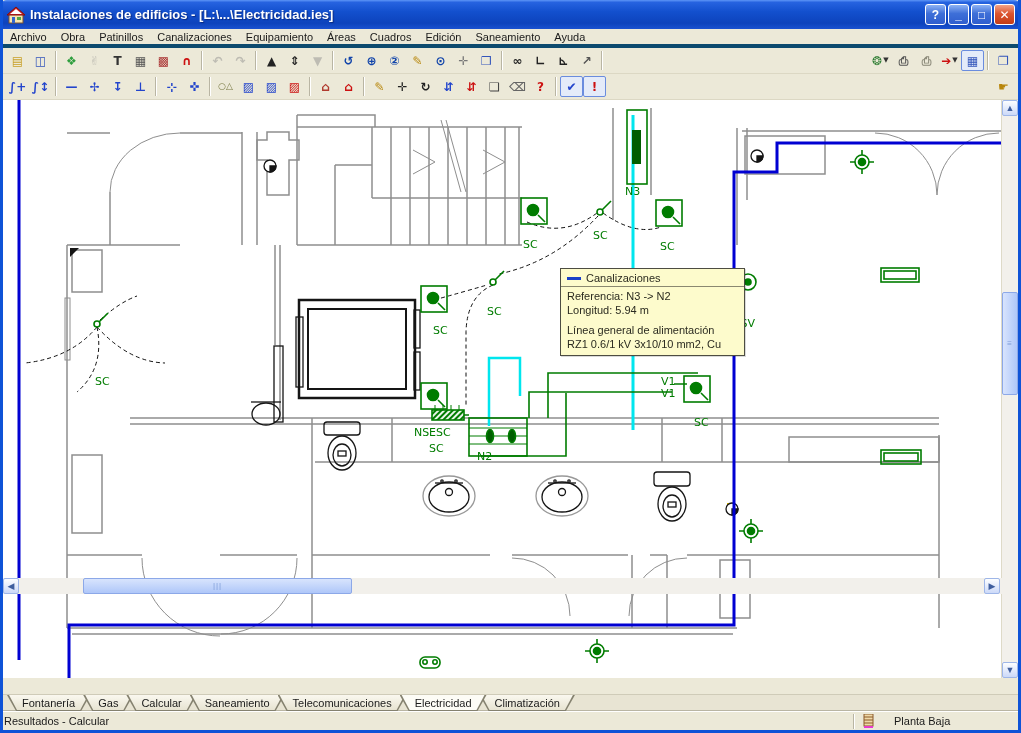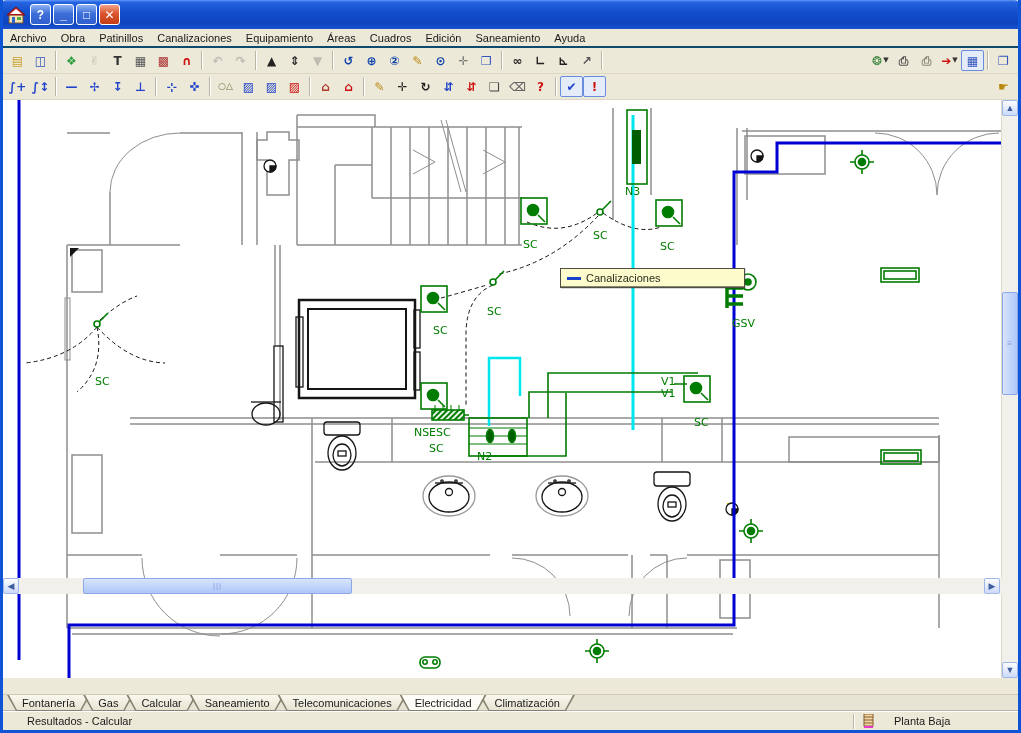--- a/index.html
+++ b/index.html
@@ -11,21 +11,21 @@
     border-radius:7px 7px 0 0;display:flex;align-items:center;padding:0 4px;box-sizing:border-box;}
   .titlebar .appicon{width:20px;height:18px;margin:0 4px 0 2px;flex:0 0 auto;}
   .titlebar .title{color:#fff;font-weight:bold;font-size:13px;text-shadow:1px 1px 1px #0A2A80;white-space:nowrap;flex:1;}
   .winbtns{display:flex;gap:2px;margin-right:2px;}
   .winbtn{width:21px;height:21px;border-radius:3px;border:1px solid #fff;
     background:linear-gradient(180deg,#8DB2F4,#3E6FD8 45%,#2F5ECE);color:#fff;font-size:12px;font-weight:bold;
     display:flex;align-items:center;justify-content:center;box-sizing:border-box;line-height:1;}
   .winbtn.close{background:linear-gradient(180deg,#F2A287,#DC5530 45%,#C33C16);}
   
   .menubar{position:absolute;left:0;top:29px;width:1015px;height:19px;background:#ECE9D8;display:flex;align-items:center;
-    border-bottom:2px solid #0c4a6e;box-sizing:border-box;}
+    border-bottom:4px solid #0c4a6e;box-sizing:border-box;}
   .menu-item{font-size:11px;color:#1A1A1A;padding:2px 7px;white-space:nowrap;}
   
   .toolbar{position:absolute;left:0;width:1015px;height:26px;background:#ECE9D8;display:flex;align-items:center;
     border-bottom:1px solid #DCD8C4;box-sizing:border-box;padding:0 3px;}
   .tb1{top:48px;} .tb2{top:74px;}
   .tsep{width:1px;height:19px;background:#B9B5A3;border-right:1px solid #fff;margin:0 3px;flex:0 0 auto;}
   .tbtn{width:23px;height:21px;display:flex;align-items:center;justify-content:center;font-size:12px;font-weight:bold;
     border:1px solid transparent;border-radius:2px;box-sizing:border-box;flex:0 0 auto;font-family:"DejaVu Sans",sans-serif;line-height:1;}
   .tbtn.pressed{border:1px solid #6A8CDE;background:#E4EBF9;}
   .tbtn.disabled{opacity:.45;filter:grayscale(1);}
@@ -60,37 +60,38 @@
   .tab::before{content:"";position:absolute;inset:0;background:#84816F;
     clip-path:polygon(0 0,100% 0,calc(100% - 9px) 100%,9px 100%);}
   .tab::after{content:"";position:absolute;inset:0;background:linear-gradient(#FAF8EF,#E6E2D0);
     clip-path:polygon(2px 0,calc(100% - 2px) 0,calc(100% - 10px) calc(100% - 1px),10px calc(100% - 1px));}
   .tab span{position:relative;z-index:2;}
   .tab.active{z-index:3;font-weight:normal;}
   .tab.active::after{background:#FDFCF6;}
   
   .statusbar{position:absolute;left:0;top:711px;width:1015px;height:19px;background:#ECE9D8;border-top:1px solid #fff;
     box-shadow:0 -1px 0 #B9B5A3;display:flex;align-items:center;font-size:11px;color:#1A1A1A;box-sizing:border-box;}
-  .status-left{flex:1;padding-left:24px;white-space:nowrap;}
+  .status-left{flex:1;padding-left:1px;white-space:nowrap;}
   .status-div{width:1px;height:15px;background:#B9B5A3;border-right:1px solid #fff;margin:0 2px;}
   .status-right{width:155px;display:flex;align-items:center;gap:20px;padding-left:6px;white-space:nowrap;}
 </style>
 </head>
 <body>
 
 <div class="window">
 
   <div class="titlebar">
     <svg class="appicon" viewBox="0 0 20 18">
       <rect x="3" y="8" width="14" height="9" fill="#F5E6B0" stroke="#7A5230" stroke-width="1"></rect>
       <polygon points="1,9 10,1 19,9" fill="#CC2222" stroke="#801010" stroke-width="1"></polygon>
       <polygon points="4,8 10,3 16,8" fill="#fff"></polygon>
       <rect x="6" y="11" width="3" height="6" fill="#3366CC"></rect>
       <rect x="11" y="11" width="4" height="3" fill="#55AA44"></rect>
     </svg>
+    <div class="title">Instalaciones de edificios - [L:\...\Electricidad.ies]</div>
     <div class="winbtns" id="winbtns">
         <div class="winbtn">
           <span>?</span>
         </div>
         <div class="winbtn">
           <span>_</span>
         </div>
         <div class="winbtn">
           <span>□</span>
         </div>
@@ -493,20 +494,27 @@
             <text x="717" y="227">GSV</text>
           </g>
       </svg>
 
       
       <div class="tooltip">
         <div class="tt-head">
           <span class="tt-dash"></span>
           <span>Canalizaciones</span>
         </div>
+        <div class="tt-body" id="tt-body">
+            <div class="tt-line">Referencia: N3 -&gt; N2</div>
+            <div class="tt-line">Longitud: 5.94 m</div>
+            <div class="tt-line"></div>
+            <div class="tt-line">Línea general de alimentación</div>
+            <div class="tt-line">RZ1 0.6/1 kV 3x10/10 mm2, Cu</div>
+          </div>
       </div>
     </div>
 
     <div class="vscroll">
       <div class="sbtn" style="top:0;left:0">▲</div>
       <div class="sthumb" style="top:192px;left:0;width:16px;height:103px">
         <span class="grip">≡</span>
       </div>
       <div class="sbtn" style="bottom:0;left:0">▼</div>
     </div>

